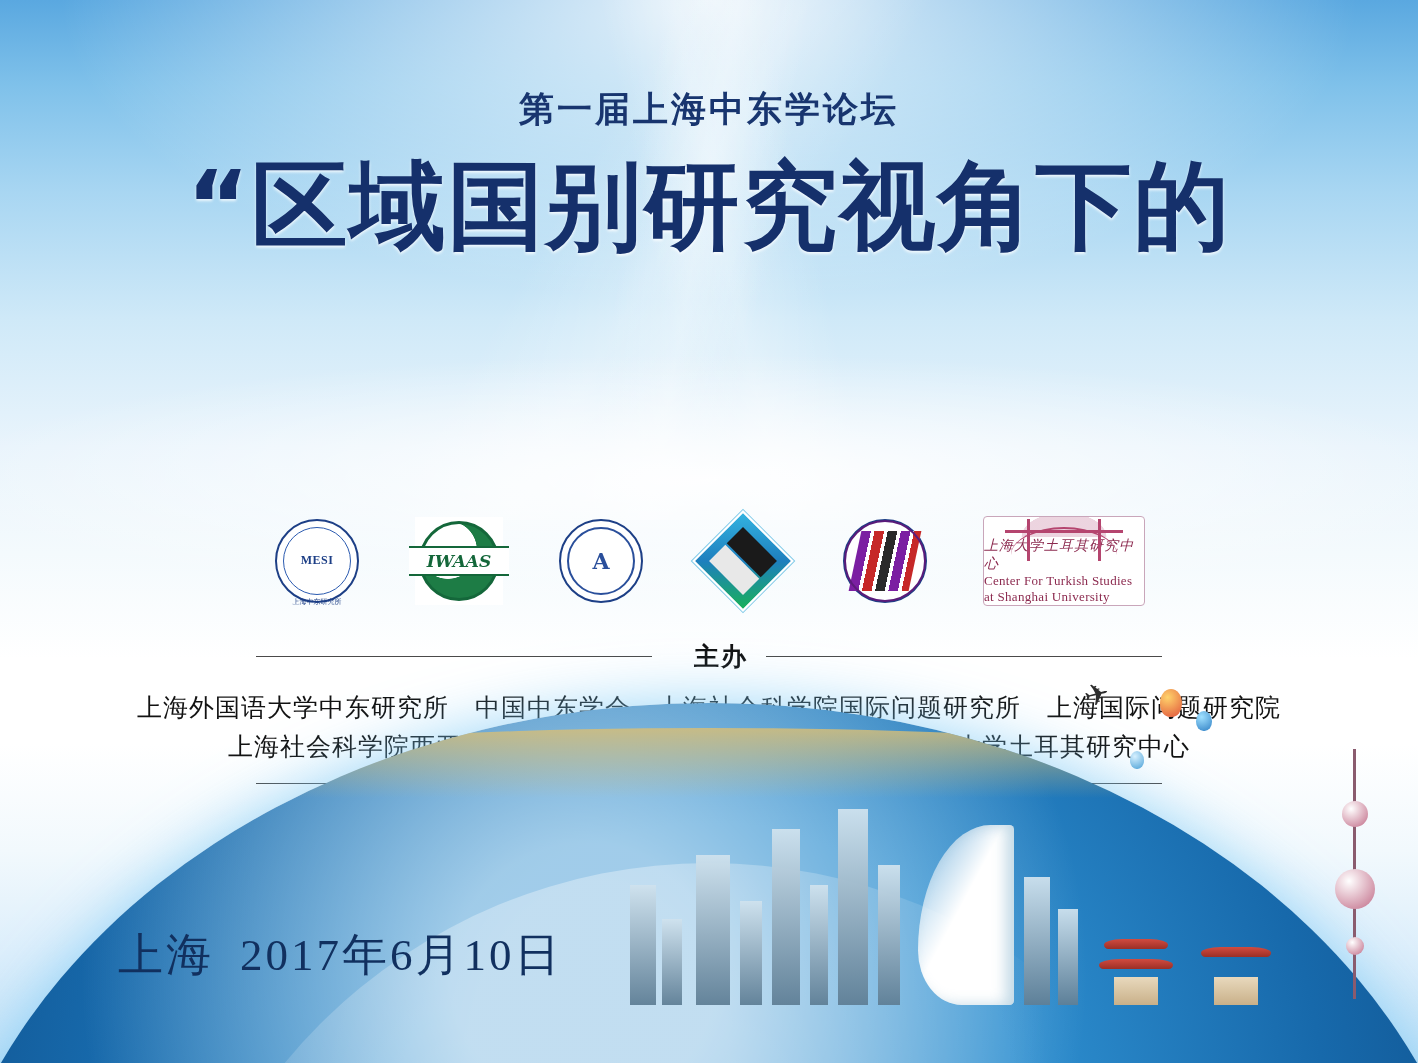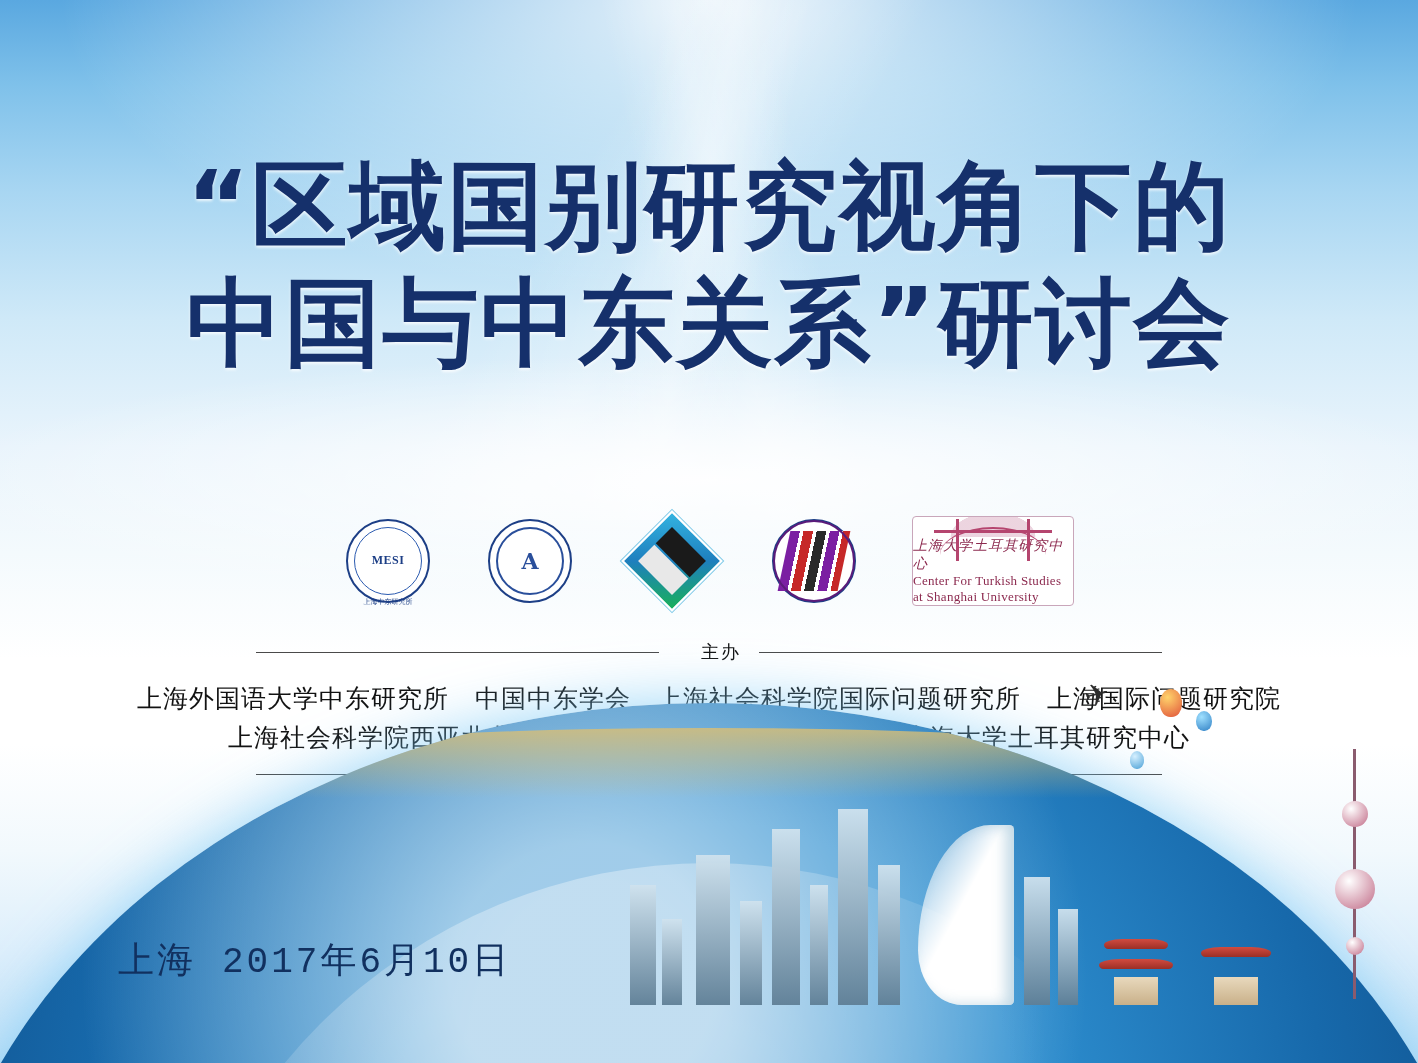--- a/index.html
+++ b/index.html
@@ -310,22 +310,22 @@
     align-items: center;
     gap: 18px;
     color: #1b1b1b;
   }
   .org-head .rule {
     flex: 1;
     height: 1px;
     background: #4a4a4a;
   }
   .org-head .label {
-    font-size: 18px;
-    font-weight: normal;
+    font-size: 25px;
+    font-weight: bold;
     letter-spacing: 2px;
     color: #111111;
     font-family: "DejaVu Serif", "Liberation Serif", serif;
     margin-left: 24px;
   }
   .org-lines {
     margin-top: 16px;
     text-align: center;
     color: #121212;
     font-size: 25px;
@@ -462,50 +462,54 @@
     position: absolute;
     color: #2d2d2d;
     font-size: 30px;
     transform: rotate(-14deg);
   }
 
   .footer-info {
     position: absolute;
     left: 118px;
     bottom: 78px;
-    font-size: 36px;
+    font-size: 45px;
     color: #11305f;
     letter-spacing: 3px;
-    font-family: Liberation Mono, monospace;
+    font-family: Liberation Serif, serif;
   }
   .footer-info .city { margin-right: 26px; }
 </style>
 </head>
 <body>
 
 <div id="poster">
 
   <div class="sky-glow"></div>
   <div class="sky-rays"></div>
   <div class="cloud-haze"></div>
 
+  <div class="subtitle-top">第一届上海中东学论坛</div>
 
   <div class="main-title">
     <span class="line">“区域国别研究视角下的</span>
-    <span class="line">中国与中东关系”研讨会</span>
   </div>
 
   <div class="logos">
 
     <div class="logo logo-mesi">
       <div class="logo-ring inner"></div>
       <div class="logo-text">MESI</div>
       <div class="logo-cap">上海中东研究所</div>
     </div>
 
+    <div class="logo logo-iwaas">
+      <div class="globe"></div>
+      <div class="band">IWAAS</div>
+    </div>
 
     <div class="logo logo-sass">
       <div class="logo-ring"></div>
       <div class="crest">A</div>
     </div>
 
 
     <div class="logo logo-cube">
       <div class="cube"></div>
     </div>

